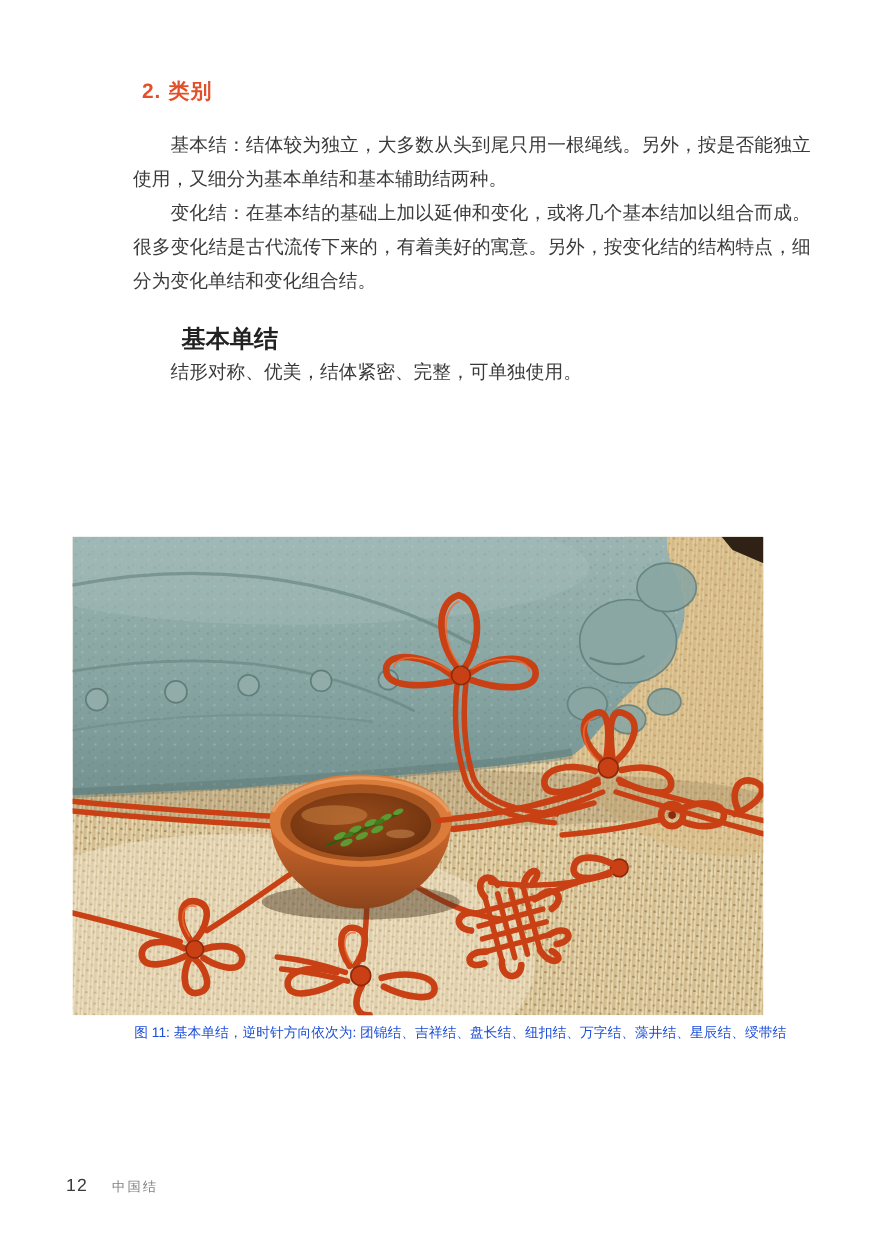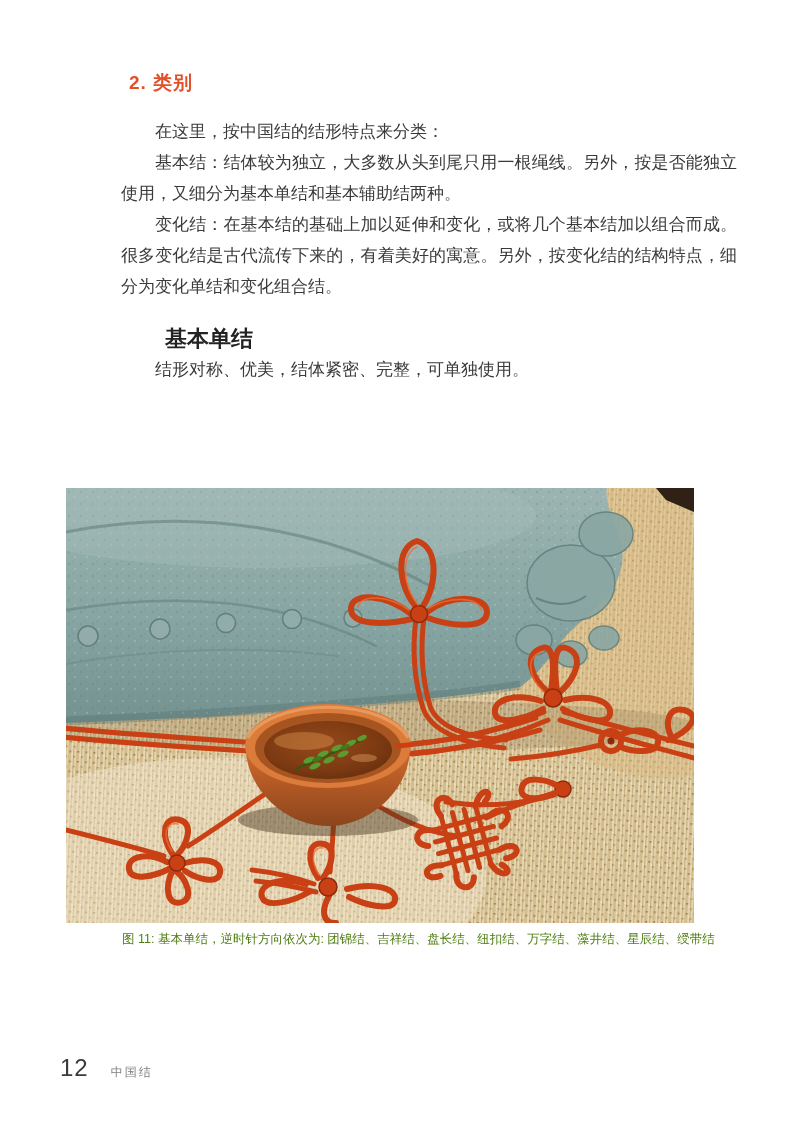--- a/index.html
+++ b/index.html
@@ -7,42 +7,41 @@
         font-family:"Liberation Serif","DejaVu Serif",serif;color:#3a3a3a;border-radius:14px;}
   .heading{position:absolute;left:129px;top:70px;font-family:"Liberation Sans","DejaVu Sans",sans-serif;
            font-size:19px;font-weight:bold;color:#e2502a;letter-spacing:1px;}
   .textblock{position:absolute;left:121px;top:116px;width:616px;font-size:17px;line-height:31px;
              text-align:justify;}
   .textblock p{margin:0;text-indent:2em;}
   .textblock h3{margin:21px 0 0 0;font-size:22px;text-indent:2em;color:#222;font-weight:bold;}
   .figure{position:absolute;left:66px;top:488px;width:628px;height:435px;}
   .figure svg{display:block;}
   .caption{position:absolute;left:122px;top:931px;width:600px;
-           font-family:"Liberation Sans","DejaVu Sans",sans-serif;font-size:12.5px;color:#4d7c0f;}
+           font-family:"Liberation Sans","DejaVu Sans",sans-serif;font-size:12.5px;color:#1d4ed8;}
   .footer{position:absolute;left:60px;top:1054px;display:flex;align-items:baseline;}
-  .pagenum{font-family:"Liberation Sans","DejaVu Sans",sans-serif;font-size:24px;font-weight:300;
-           color:#3a3a3a;letter-spacing:1px;}
+  .pagenum{font-family:"Liberation Sans","DejaVu Sans",sans-serif;font-size:16px;font-weight:300;
+           color:#3a3a3a;letter-spacing:1px;margin-top:16px;}
   .booktitle{font-family:"Liberation Sans","DejaVu Sans",sans-serif;font-size:12px;color:#808080;
              margin-left:22px;letter-spacing:2px;}
   
   .cord{fill:none;stroke:#c84014;stroke-width:6;stroke-linecap:round;stroke-linejoin:round;}
   .cordThin{fill:none;stroke:#c84014;stroke-width:5;stroke-linecap:round;}
   .cordHL{fill:none;stroke:#ef6b33;stroke-width:1.6;stroke-linecap:round;opacity:.8;}
   .ball{fill:#c84014;stroke:#8e2a0c;stroke-width:1.5;}
   .stoneline{fill:none;stroke:#5d7b77;stroke-linecap:round;}
 </style>
 </head>
 <body>
 
 <div class="page">
 
   <div class="heading">2. 类别</div>
 
   <div class="textblock">
-    <p>在这里，按中国结的结形特点来分类：</p>
     <p>基本结：结体较为独立，大多数从头到尾只用一根绳线。另外，按是否能独立使用，又细分为基本单结和基本辅助结两种。</p>
     <p>变化结：在基本结的基础上加以延伸和变化，或将几个基本结加以组合而成。很多变化结是古代流传下来的，有着美好的寓意。另外，按变化结的结构特点，细分为变化单结和变化组合结。</p>
     <h3>基本单结</h3>
     <p>结形对称、优美，结体紧密、完整，可单独使用。</p>
   </div>
 
   <div class="figure">
     <svg width="628" height="435" viewBox="0 0 628 435">
       <defs>
         <pattern id="weave" width="8" height="10" patternUnits="userSpaceOnUse" patternTransform="rotate(3)">

